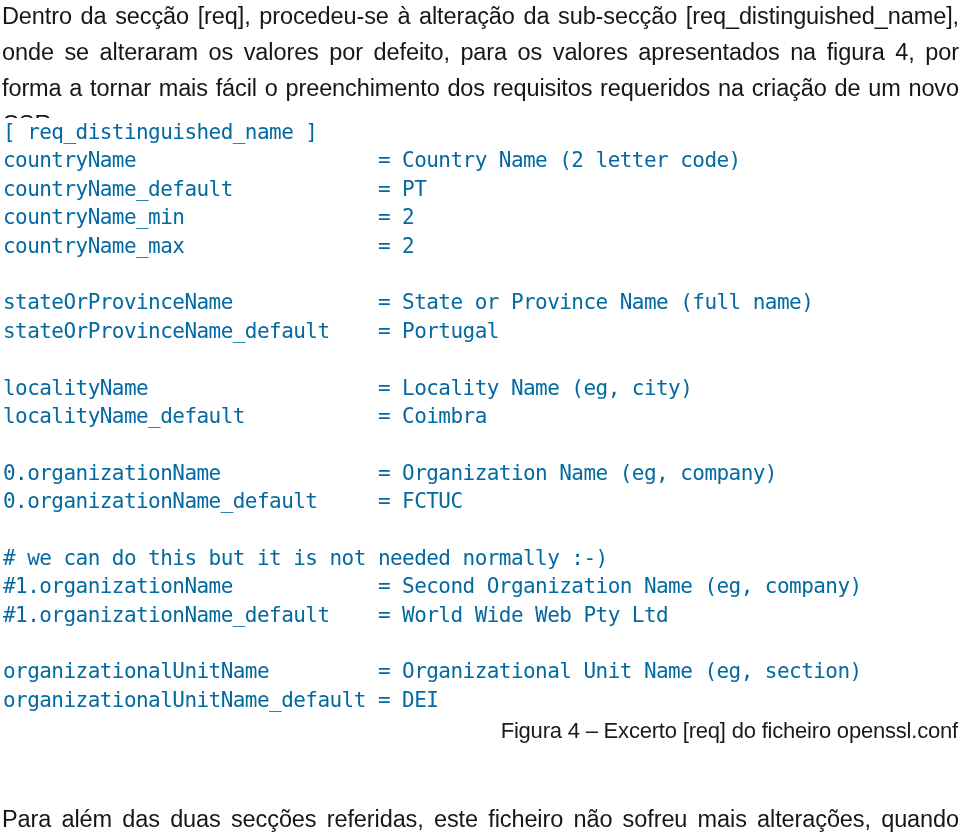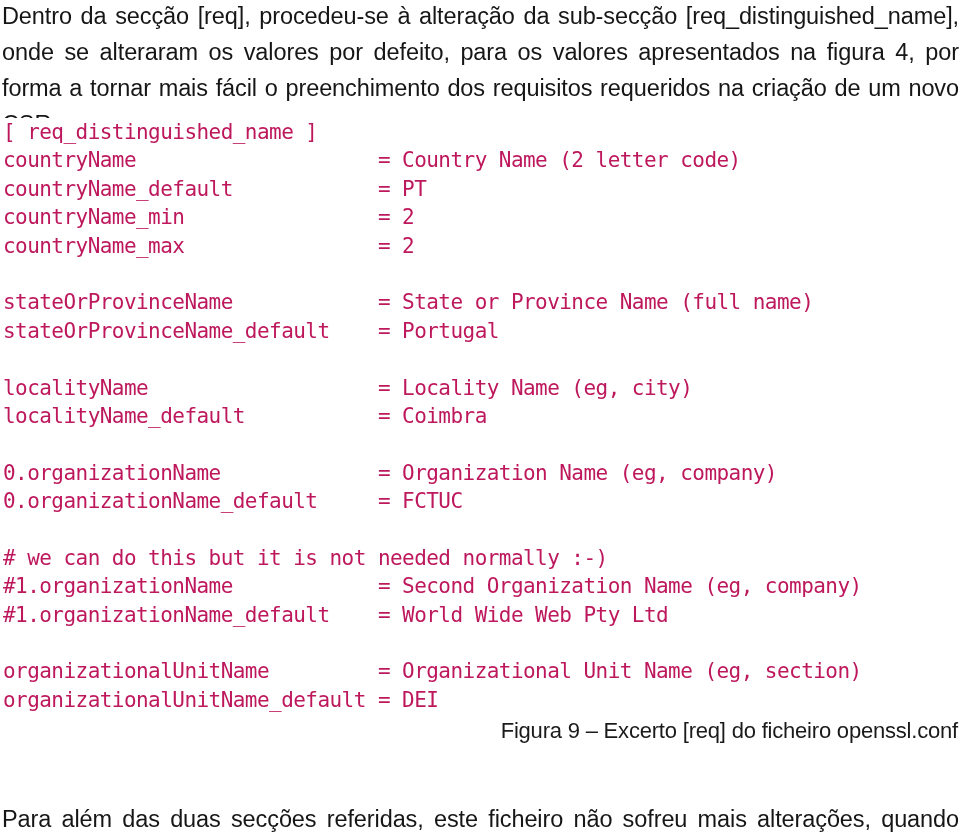--- a/index.html
+++ b/index.html
@@ -58,21 +58,21 @@
     position: absolute;
     left: 0px;
     top: 118px;
     width: 960px;
   }
 
   .code-block {
     font-family: "DejaVu Sans Mono", "Liberation Mono", monospace;
     font-size: 21px;
     line-height: 28.4px;
-    color: #be185d;
+    color: #0369a1;
     white-space: pre;
     margin: 0;
     padding: 0 0 0 3px;
     letter-spacing: -0.55px;
     background: #ffffff;
   }
 
   .code-line {
     display: block;
     height: 28.4px;
@@ -100,17 +100,17 @@
 <body>
 
 <div class="page">
 
   <p class="prose last-line-left" id="intro-paragraph">Dentro da secção [req], procedeu-se à alteração da sub-secção [req_distinguished_name], onde se alteraram os valores por defeito, para os valores apresentados na figura 4, por forma a tornar mais fácil o preenchimento dos requisitos  requeridos na criação de um novo CSR.</p>
 
   <div class="code-figure">
     <pre class="code-block"><code><span class="code-line">[ req_distinguished_name ]</span><span class="code-line">countryName                    = Country Name (2 letter code)</span><span class="code-line">countryName_default            = PT</span><span class="code-line">countryName_min                = 2</span><span class="code-line">countryName_max                = 2</span><span class="code-line blank">&nbsp;</span><span class="code-line">stateOrProvinceName            = State or Province Name (full name)</span><span class="code-line">stateOrProvinceName_default    = Portugal</span><span class="code-line blank">&nbsp;</span><span class="code-line">localityName                   = Locality Name (eg, city)</span><span class="code-line">localityName_default           = Coimbra</span><span class="code-line blank">&nbsp;</span><span class="code-line">0.organizationName             = Organization Name (eg, company)</span><span class="code-line">0.organizationName_default     = FCTUC</span><span class="code-line blank">&nbsp;</span><span class="code-line"># we can do this but it is not needed normally :-)</span><span class="code-line">#1.organizationName            = Second Organization Name (eg, company)</span><span class="code-line">#1.organizationName_default    = World Wide Web Pty Ltd</span><span class="code-line blank">&nbsp;</span><span class="code-line">organizationalUnitName         = Organizational Unit Name (eg, section)</span><span class="code-line">organizationalUnitName_default = DEI</span></code></pre>
   </div>
 
-  <div class="figure-caption">Figura 9 – Excerto [req] do ficheiro openssl.conf</div>
+  <div class="figure-caption">Figura 4 – Excerto [req] do ficheiro openssl.conf</div>
 
   <p class="prose last-line-left" id="closing-paragraph">Para além das duas secções referidas, este ficheiro não sofreu mais alterações, quando comparado com o original.</p>
 
 </div>
 
 </body></html>

